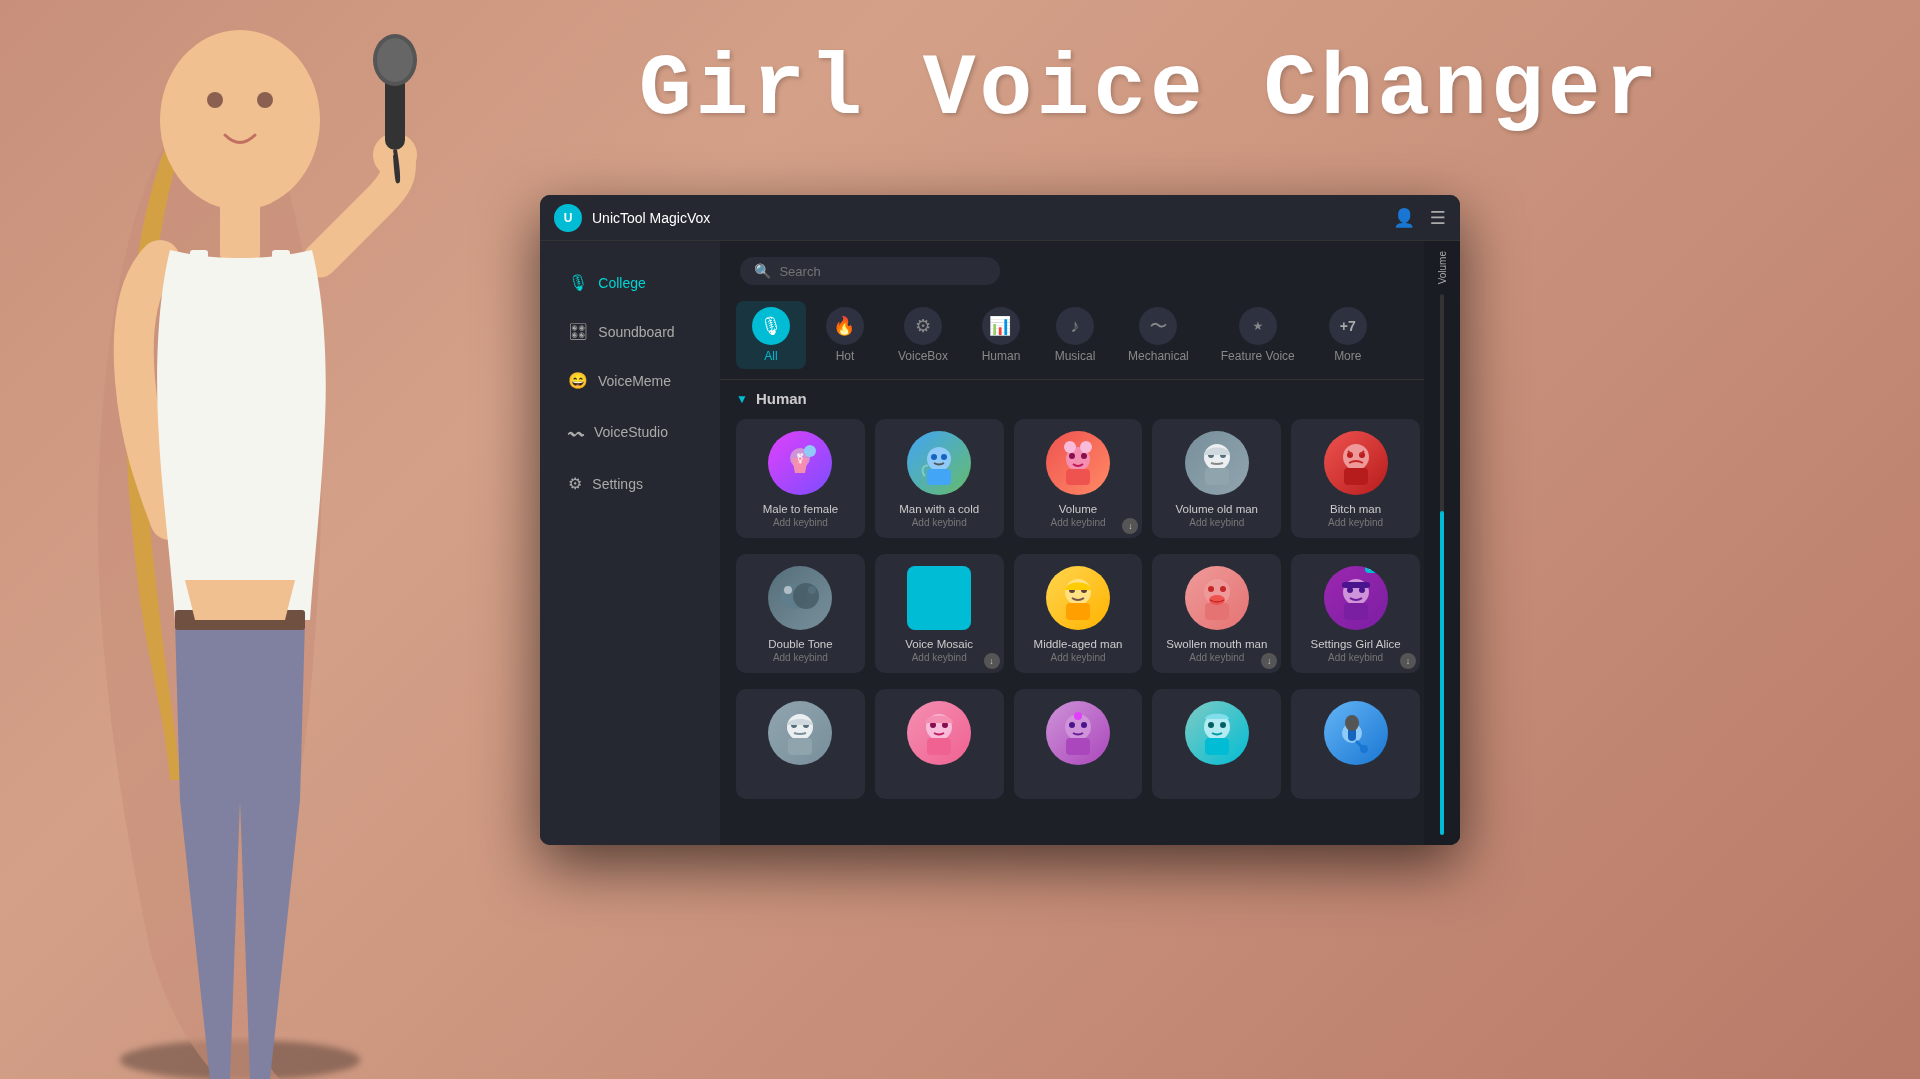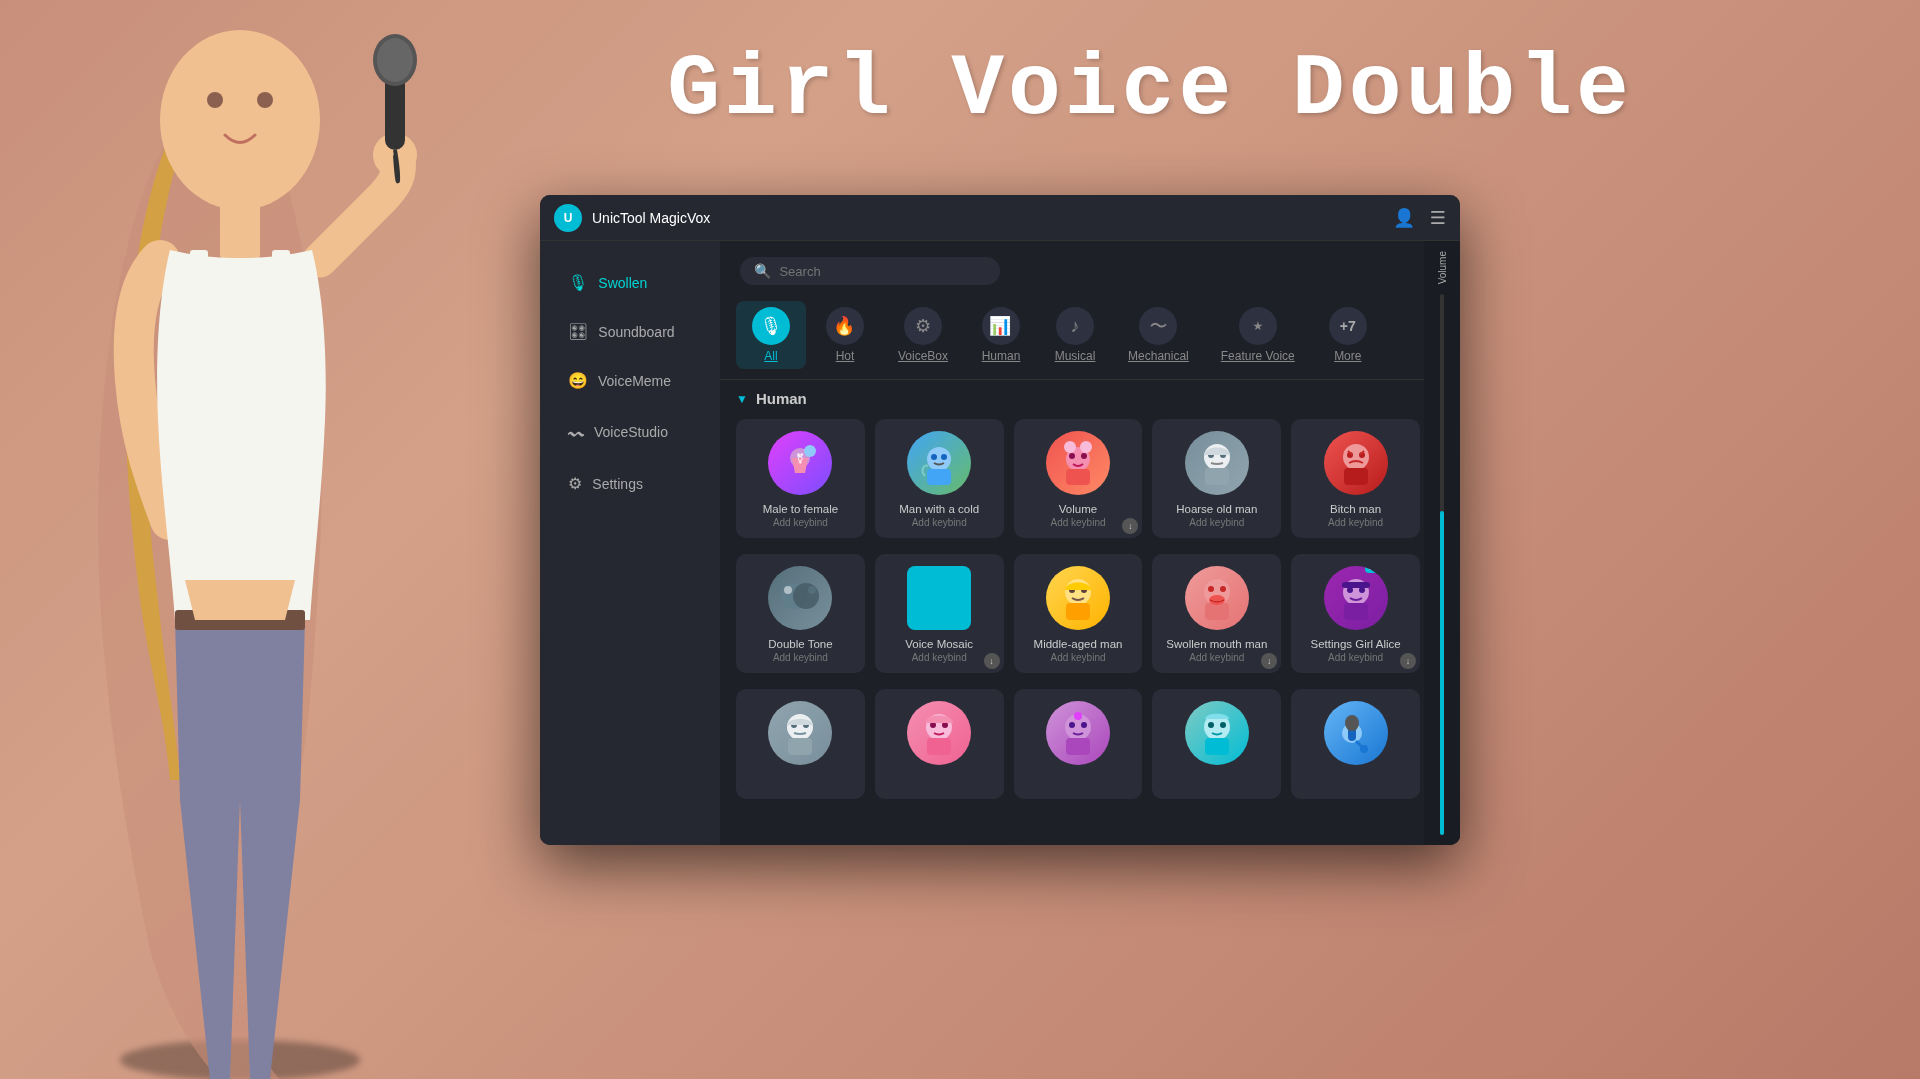--- a/index.html
+++ b/index.html
@@ -212,21 +212,20 @@
       background: #2e3140;
       color: #888;
     }
     .category-tab.active .tab-icon {
       background: #00bcd4;
       color: white;
     }
     .category-tab .tab-label {
       font-size: 12px;
       color: #888;
-      text-decoration: underline;
     }
     .category-tab.active .tab-label {
       color: #00bcd4;
     }
     .more-tab .tab-icon {
       background: #2e3140;
       color: #aaa;
       font-size: 14px;
       font-weight: bold;
     }
@@ -374,21 +373,21 @@
     
     .voice-grid-container::-webkit-scrollbar { width: 6px; }
     .voice-grid-container::-webkit-scrollbar-track { background: #1e2028; }
     .voice-grid-container::-webkit-scrollbar-thumb { background: #444; border-radius: 3px; }
   </style>
 </head>
 <body>
 
 <div class="bg-layer"></div>
 
-<h1 class="page-title">Girl Voice Double</h1>
+<h1 class="page-title">Girl Voice Changer</h1>
 
 <div class="woman-area">
   <svg width="520" height="1079" viewBox="0 0 520 1079" xmlns="http://www.w3.org/2000/svg">
 
     <defs>
       <filter id="blur1">
         <feGaussianBlur stdDeviation="3"></feGaussianBlur>
       </filter>
     </defs>
 
@@ -444,21 +443,21 @@
       <span class="title-bar-icon">👤</span>
       <span class="title-bar-icon">☰</span>
     </div>
   </div>
 
   <div class="main-content">
 
     <div class="sidebar">
       <div class="sidebar-item active">
         <span class="s-icon">🎙</span>
-        <span>Swollen</span>
+        <span>College</span>
       </div>
       <div class="sidebar-item">
         <span class="s-icon">🎛</span>
         <span>Soundboard</span>
       </div>
       <div class="sidebar-item">
         <span class="s-icon">😄</span>
         <span>VoiceMeme</span>
       </div>
       <div class="sidebar-item">
@@ -575,21 +574,21 @@
             <div class="card-img avatar-old-man">
               <svg width="44" height="44" viewBox="0 0 44 44">
                 <circle cx="22" cy="16" r="13" fill="#eceff1"></circle>
                 <rect x="10" y="27" width="24" height="17" fill="#90a4ae" rx="4"></rect>
                 <circle cx="16" cy="14" r="3" fill="#546e7a"></circle>
                 <circle cx="28" cy="14" r="3" fill="#546e7a"></circle>
                 <path d="M16,22 Q22,24 28,22" stroke="#888" stroke-width="2" fill="none"></path>
                 <path d="M9,14 C9,4 35,4 35,14" fill="#cfd8dc"></path>
               </svg>
             </div>
-            <span class="card-name">Hoarse old man</span>
+            <span class="card-name">Volume old man</span>
             <span class="card-keybind">Add keybind</span>
           </div>
 
           <div class="voice-card">
             <div class="card-img avatar-bitch-man">
               <svg width="44" height="44" viewBox="0 0 44 44">
                 <circle cx="22" cy="16" r="13" fill="#ef9a9a"></circle>
                 <rect x="10" y="27" width="24" height="17" fill="#b71c1c" rx="4"></rect>
                 <circle cx="16" cy="14" r="3" fill="#b71c1c"></circle>
                 <circle cx="28" cy="14" r="3" fill="#b71c1c"></circle>

